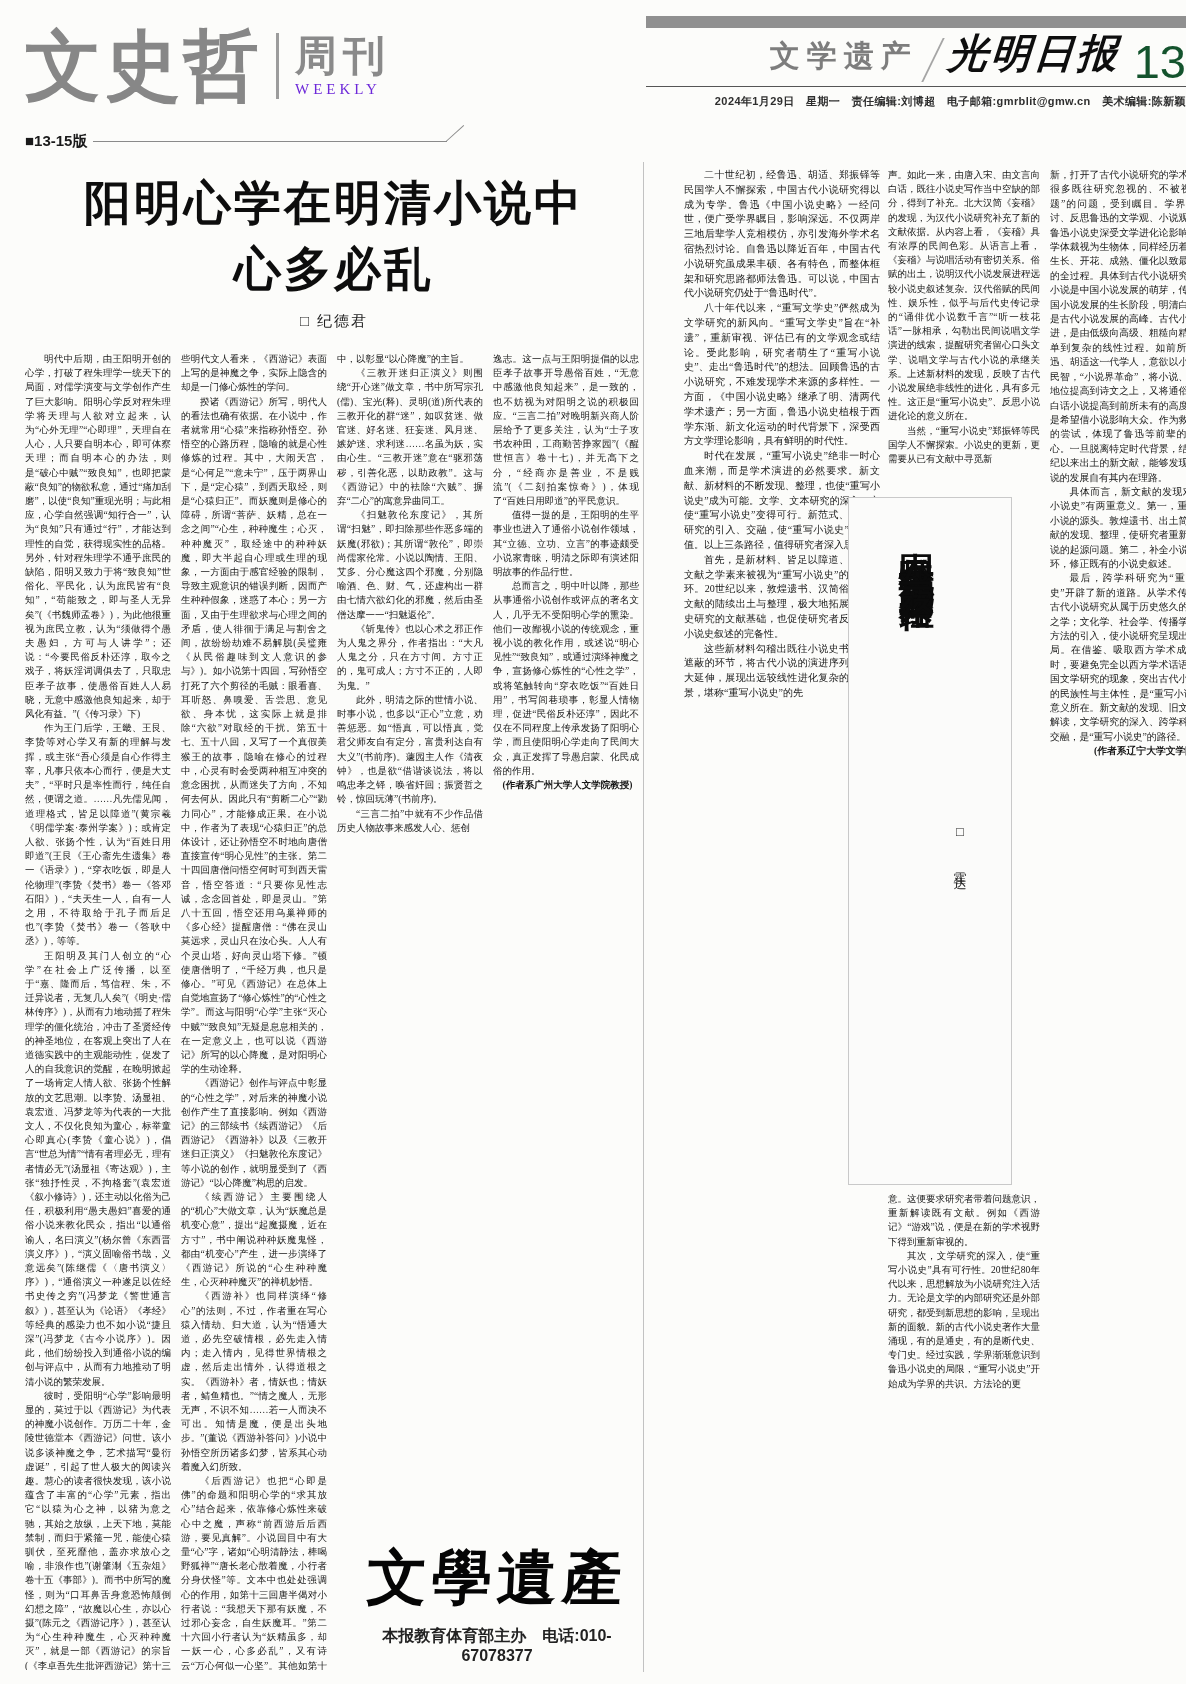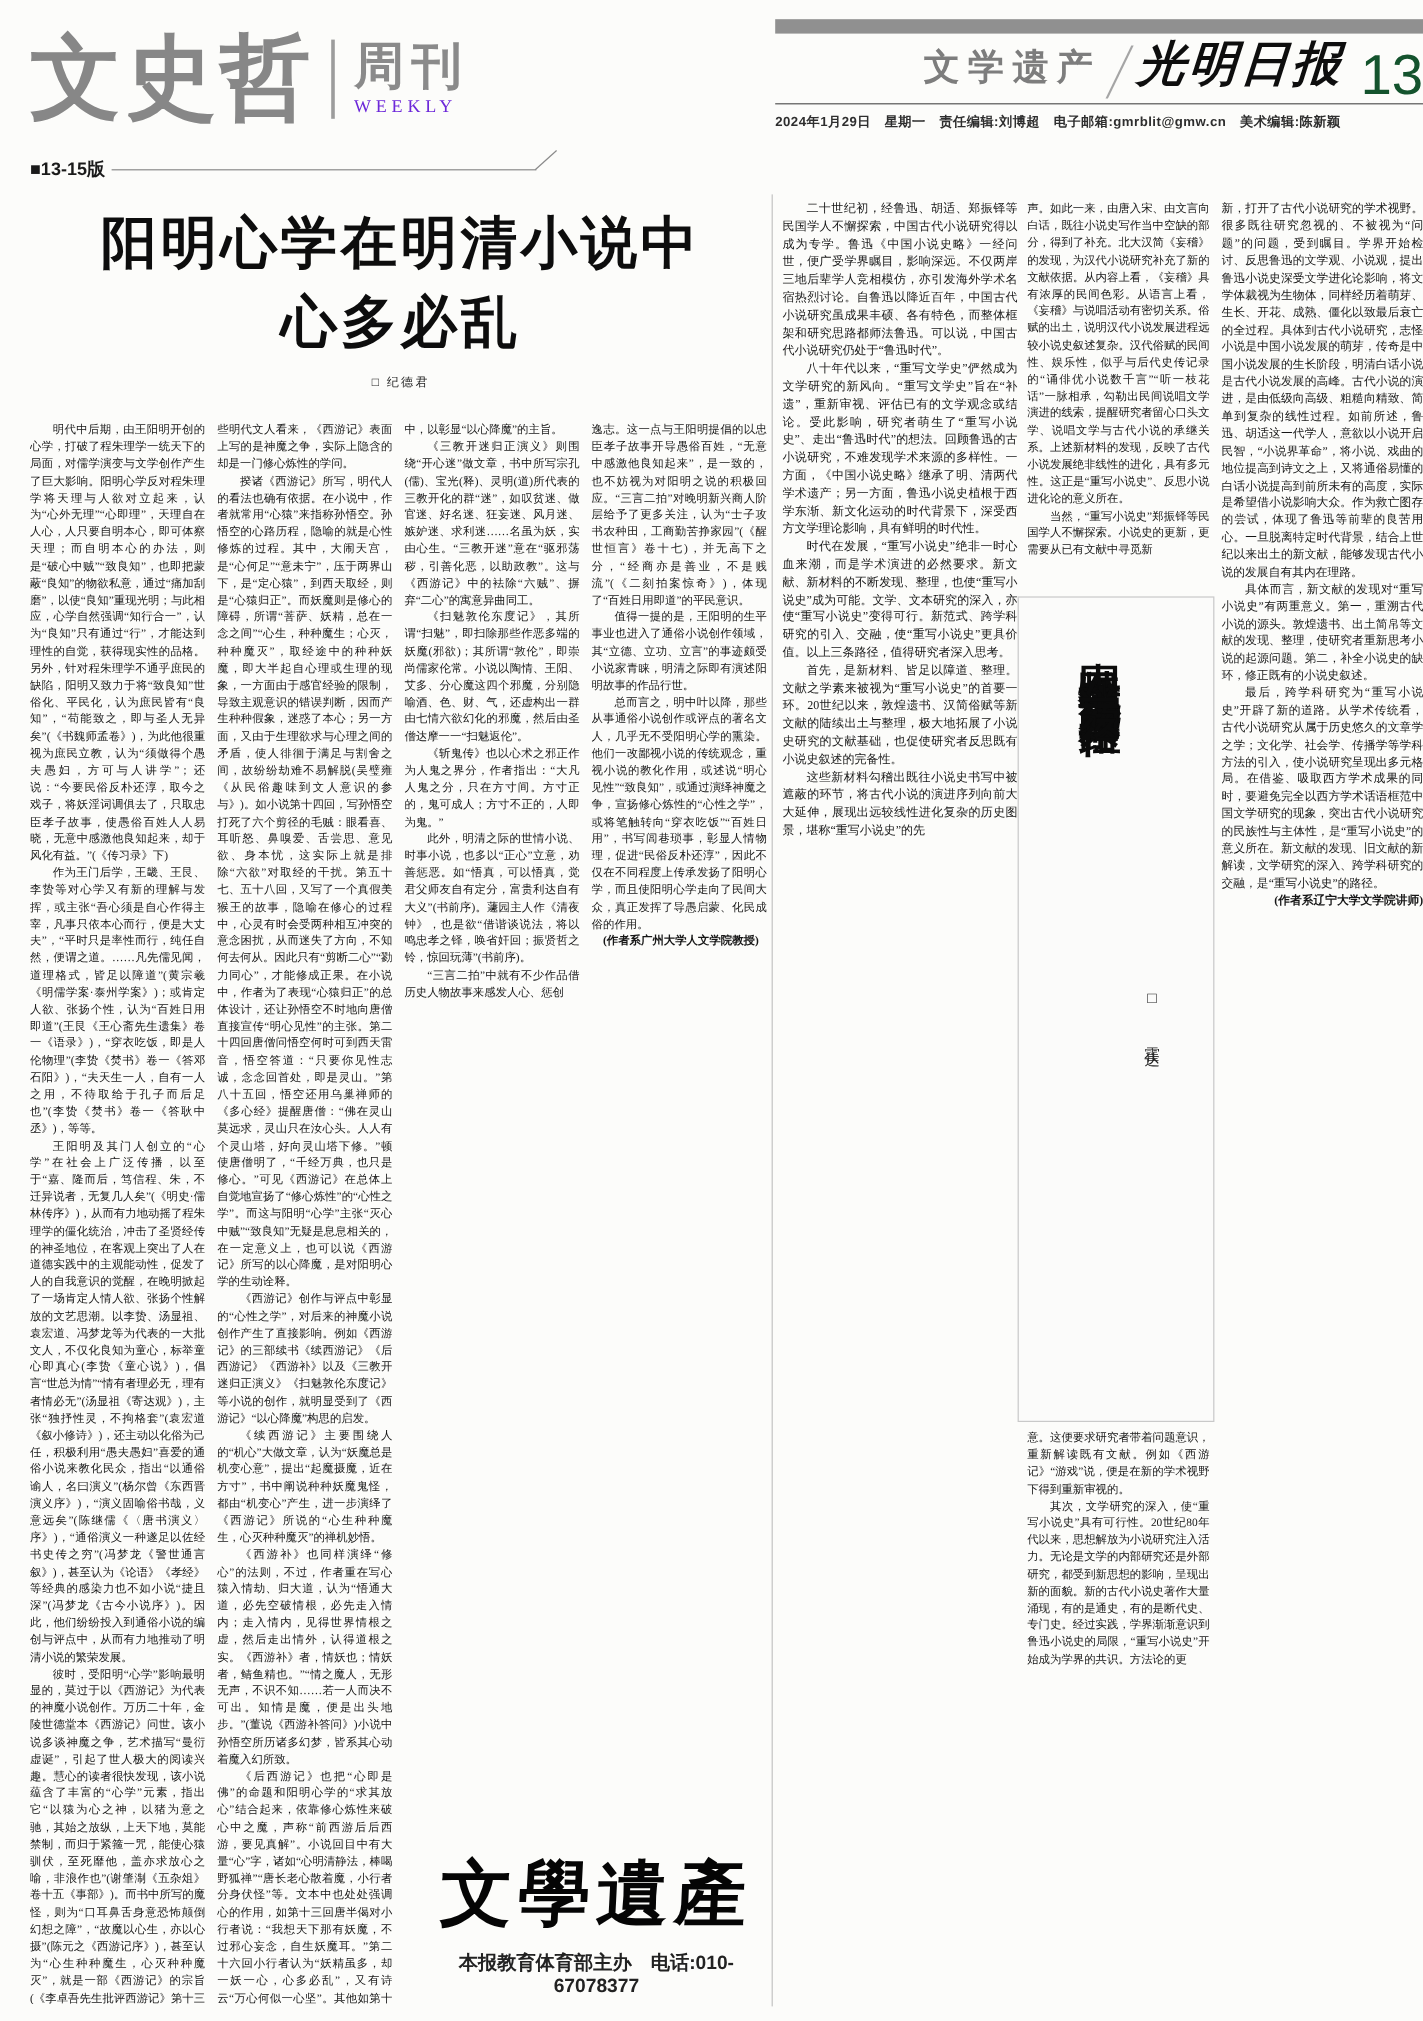--- a/index.html
+++ b/index.html
@@ -21,43 +21,43 @@
   .edition-line{flex:1;border-top:1.6px solid #8a8a8a;margin-left:6px;}
   .edition-diag{width:24px;border-top:1.6px solid #8a8a8a;transform:rotate(-42deg);transform-origin:left center;margin-left:-1px;}
   
   .top-bar{left:646px;top:16px;width:540px;height:12px;background:#909090;}
   .paper-row{left:646px;top:34px;width:540px;height:48px;display:flex;align-items:flex-end;justify-content:flex-end;gap:14px;}
   .section-name{font-size:30px;font-weight:700;color:#7d7d7d;letter-spacing:7px;padding-bottom:5px;}
   .slash{width:2px;height:44px;background:#a5a5a5;transform:skewX(-26deg);}
   .paper-name{font-size:40px;font-weight:900;font-style:italic;letter-spacing:3px;color:#0e0e0e;transform:skewX(-4deg);padding-bottom:1px;}
   .page-no{font-size:47px;line-height:40px;color:#14532d;font-family:"Liberation Sans","DejaVu Sans",sans-serif;}
   .header-rule{left:646px;top:86px;width:540px;border-top:1.6px solid #555;}
-  .date-line{left:646px;top:94px;width:540px;font-size:11px;font-weight:700;color:#2e2e2e;
+  .date-line{left:646px;top:94px;width:540px;text-align:right;font-size:11px;font-weight:700;color:#2e2e2e;
     font-family:"Liberation Sans","DejaVu Sans",sans-serif;letter-spacing:.4px;}
   
   .main-divider{left:643px;top:162px;height:1510px;border-left:1px solid #c2c2c2;}
   
   .a1-head{left:28px;top:170px;width:612px;text-align:center;}
   .a1-title{font-size:47px;line-height:66px;font-weight:900;color:#0d0d0d;letter-spacing:3px;}
-  .a1-byline{margin-top:10px;font-size:10px;color:#1f1f1f;letter-spacing:2px;}
+  .a1-byline{margin-top:10px;font-size:15px;color:#1f1f1f;letter-spacing:2px;}
   .a1-cols{left:25px;top:352px;width:616px;display:flex;gap:10px;}
   .col{overflow:hidden;text-align:justify;}
   .a1-cols .col{width:146px;font-size:9.5px;line-height:14.2px;}
   .h-tall{height:1318px;} .h-short{height:1160px;}
   .col p{margin:0;text-indent:2em;}
   .col p.cont{text-indent:0;}
   .col p.author-note{font-weight:700;text-indent:1em;}
   .col p.author-note-r{font-weight:700;text-indent:0;text-align:right;}
   
   .footer-block{left:352px;top:1548px;width:290px;text-align:center;}
   .calligraphy{font-size:60px;line-height:1;font-weight:900;letter-spacing:5px;color:#050505;transform:skewX(-3deg);}
   .footer-note{margin-top:18px;font-size:16px;font-weight:700;color:#222;font-family:"Liberation Sans","DejaVu Sans",sans-serif;}
   
   .a2{left:652px;top:168px;width:534px;height:1504px;}
-  .a2 .col{position:absolute;}
+  .a2 .col{position:absolute;margin-left:32px;}
   .a2-colA{left:0;top:0;width:196px;height:1502px;font-size:10px;line-height:14.8px;}
   .a2-colB-top{left:204px;top:0;width:152px;height:322px;font-size:9.5px;line-height:14.2px;}
   .a2-colB-bottom{left:204px;top:1024px;width:152px;height:478px;font-size:9.5px;line-height:14.2px;}
   .a2-colC{left:366px;top:0;width:168px;height:1502px;font-size:9.8px;line-height:14.4px;}
   .title-block{position:absolute;left:196px;top:329px;width:164px;height:688px;border:1px solid #c9c9c9;
     background:#fbfbfa;box-sizing:border-box;display:flex;justify-content:center;padding-top:26px;}
   .vtitle{writing-mode:vertical-lr;text-orientation:upright;font-size:35px;font-weight:900;letter-spacing:3px;color:#0b0b0b;}
   .vbyline{writing-mode:vertical-lr;text-orientation:upright;font-size:13px;color:#222;margin-left:12px;margin-top:300px;letter-spacing:4px;}
 </style>
 </head>

